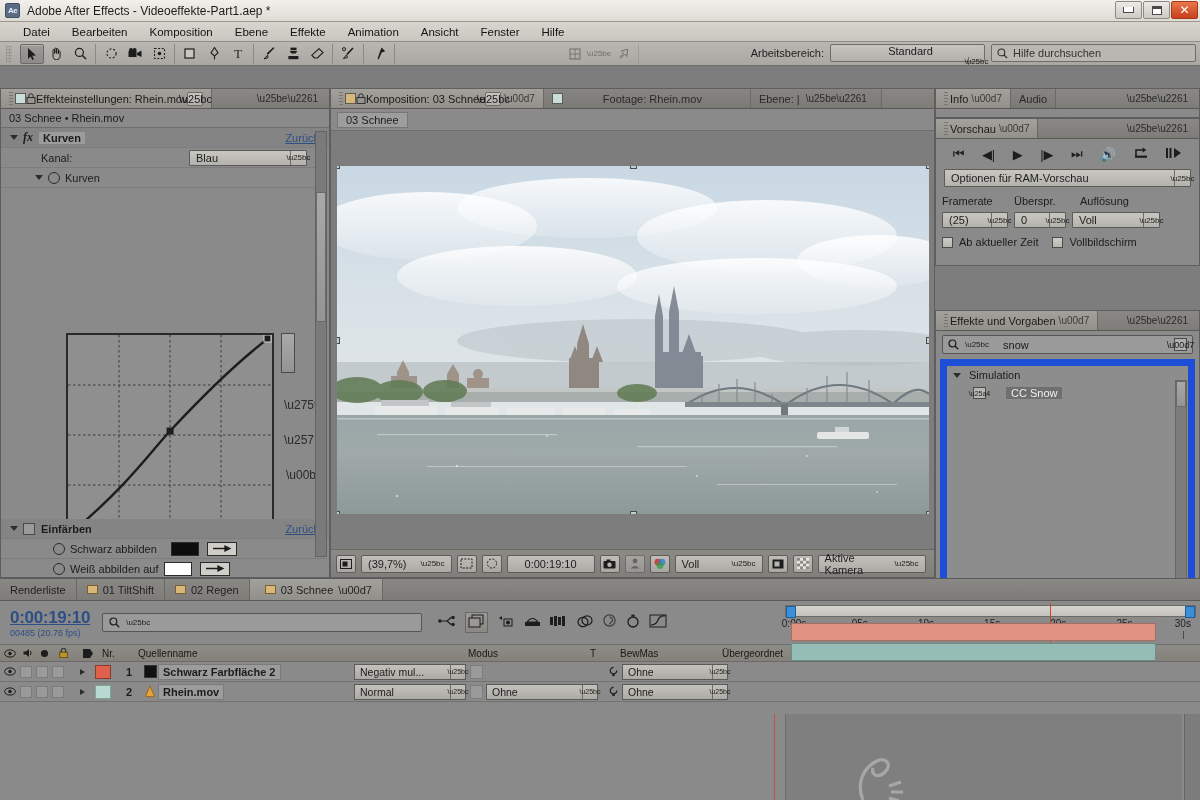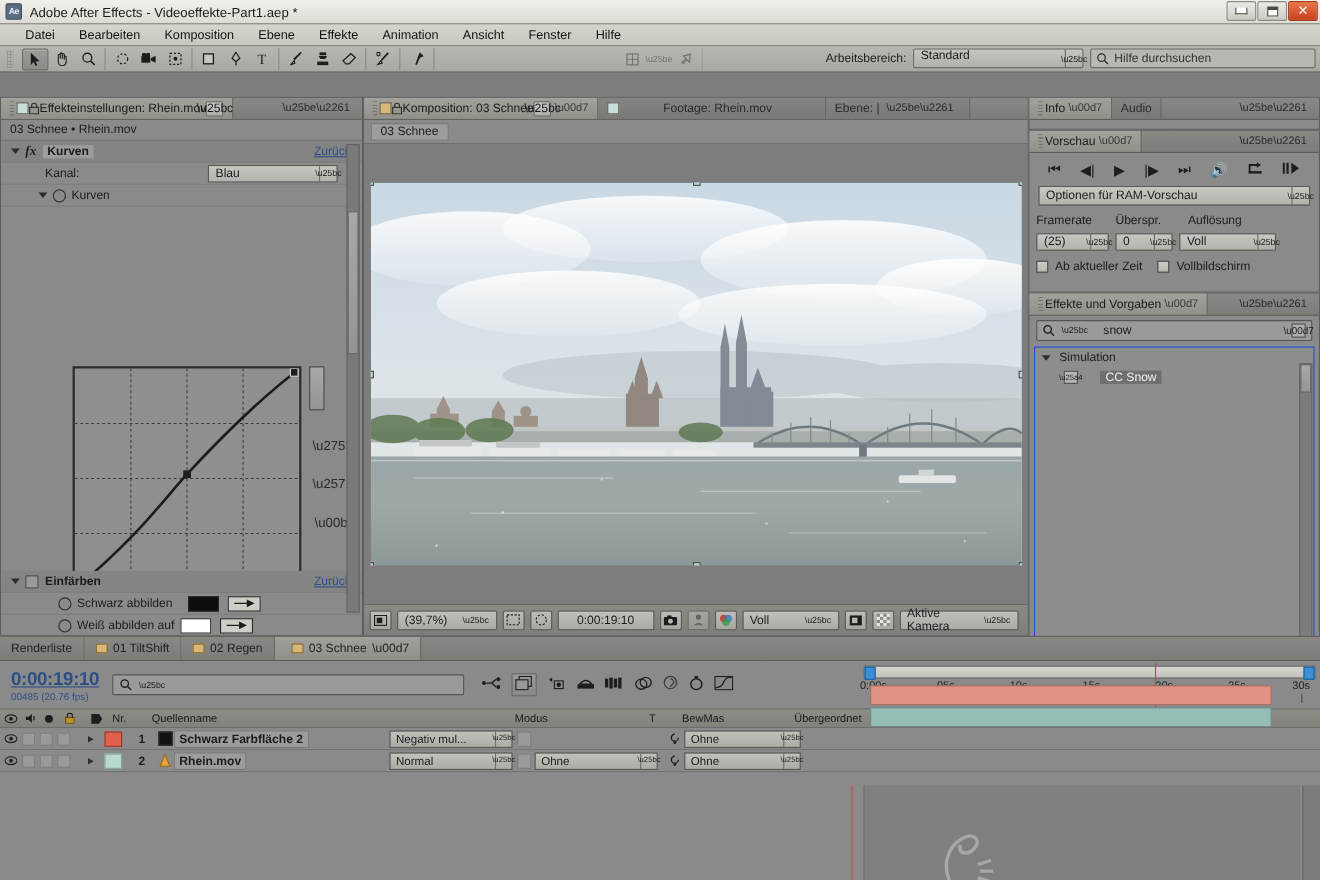--- a/index.html
+++ b/index.html
@@ -55,22 +55,22 @@
   .tgroup:last-of-type{border-right:none;}
   .tbtn{
     width:24px;height:20px;display:flex;align-items:center;justify-content:center;
     border:1px solid transparent;border-radius:2px;font-size:12px;color:#232323;
   }
   .tbtn.active{background:linear-gradient(#9d9b97,#8d8b87);border-color:#6c6a66;box-shadow:inset 0 1px 0 #b5b3af;}
   .ws-area{position:absolute;right:4px;top:2px;display:flex;align-items:center;gap:6px;}
   .ws-label{font-size:11px;color:#1d1d1d;}
   .sel{
     height:18px;border:1px solid #6e6c68;background:linear-gradient(#c6c4bf,#b2b0ab);
-    border-radius:2px;display:flex;font-size:11px;color:#1a1a1a;
-    padding-left:6px;position:relative;
+    border-radius:2px;display:flex;align-items:center;font-size:11px;color:#1a1a1a;
+    padding-left:6px;position:relative;flex-direction:column;
   }
   .sel .arrow{
     width:16px;height:100%;border-left:1px solid #6e6c68;display:flex;align-items:center;justify-content:center;
     margin-left:auto;font-size:8px;
   }
   .search-help{
     width:205px;height:18px;border:1px solid #6e6c68;background:#b9b7b2;border-radius:2px;
     display:flex;align-items:center;padding-left:5px;gap:5px;font-size:11px;color:#333;
   }
 
@@ -138,21 +138,21 @@
   .info-cell{flex:1;display:flex;justify-content:center;}
   .info-div{width:1px;height:14px;background:#6e6e6e;}
   .prev-transport{height:30px;display:flex;align-items:center;justify-content:space-around;padding:0 8px;}
   .tbtn2{font-size:13px;color:#1d1d1d;}
   .prow{height:22px;display:flex;align-items:center;gap:6px;padding:0 6px;font-size:11px;}
   .cbx{width:11px;height:11px;border:1px solid #4d4b48;background:linear-gradient(#cfcdc8,#b8b6b1);}
   .srch{
     height:19px;margin:4px 6px;border:1px solid #555;background:#9a9a9a;display:flex;align-items:center;
     gap:6px;padding:0 5px;font-size:11px;border-radius:2px;
   }
-  .fx-list{position:absolute;left:4px;right:4px;top:48px;bottom:4px;background:#8d8d8d;border:1px solid #1d4ed8;}
+  .fx-list{position:absolute;left:4px;right:4px;top:48px;bottom:4px;background:#8d8d8d;border:7px solid #1d4ed8;}
   .fx-cat{height:18px;display:flex;align-items:center;font-size:11px;gap:4px;padding-left:4px;}
   .fx-item{height:18px;display:flex;align-items:center;gap:20px;padding-left:26px;font-size:11px;}
   .fx-item .lbl{background:#6f6f6f;padding:0 5px;color:#efefef;}
   .fx-ico{width:13px;height:12px;background:#b9b7b2;border:1px solid #4a4a4a;display:flex;align-items:center;justify-content:center;font-size:7px;}
 
   
   .timeline{position:absolute;left:0;right:0;top:578px;bottom:0;background:#8a8a8a;border-top:1px solid #5a5a5a;}
   .tl-tabs{height:22px;background:linear-gradient(#8a8884,#7d7b77);display:flex;align-items:stretch;border-bottom:1px solid #5c5a57;}
   .tl-tab{display:flex;align-items:center;gap:5px;padding:0 10px;font-size:11px;background:linear-gradient(#8a8884,#7e7c78);border-right:1px solid #6a6865;color:#1f1f1f;}
   .tl-tab.active{background:linear-gradient(#a2a09b,#918f8a);}
@@ -748,21 +748,21 @@
           </div>
         </div>
         <div class="prow">
           <span class="cbx"></span>
           <span>Ab aktueller Zeit</span>
           <span class="cbx" style="margin-left:8px;"></span>
           <span>Vollbildschirm</span>
         </div>
       </div>
 
-      <div class="rp" style="flex:1;">
+      <div class="rp" style="flex:1;margin-top:44px;">
         <div class="ptabs">
           <div class="ptab">
             <span class="pgrip"></span>
             <span>Effekte und Vorgaben</span>
             <span class="x">\u00d7</span>
           </div>
           <div class="menu-burger">\u25be\u2261</div>
           <span class="pgrip" style="margin:4px 5px 0 0;"></span>
         </div>
         <div class="srch">

